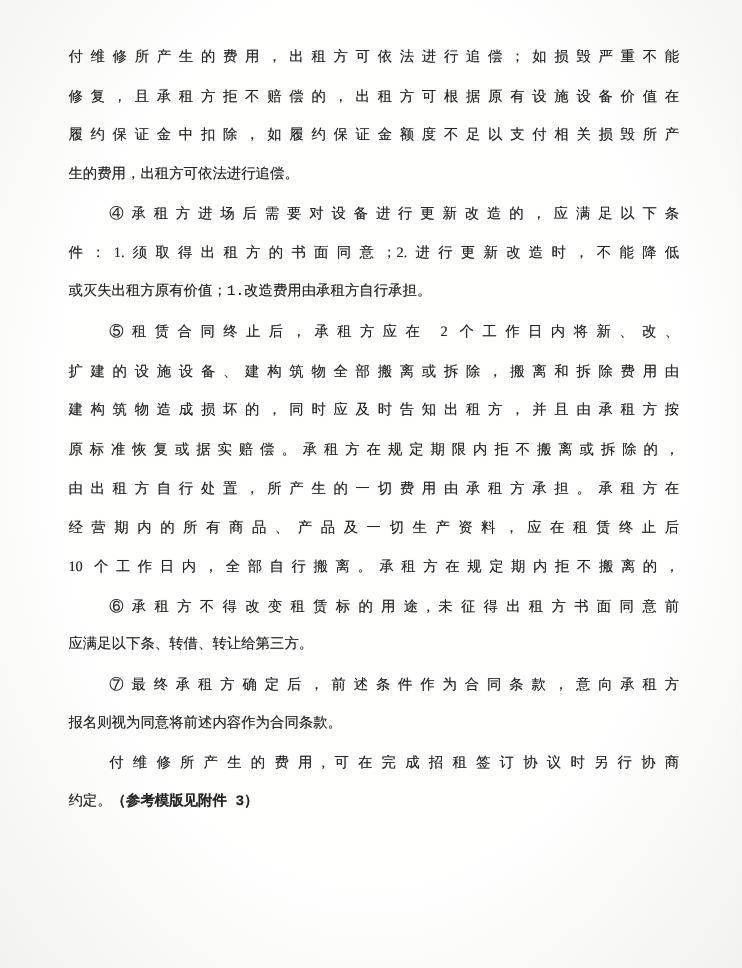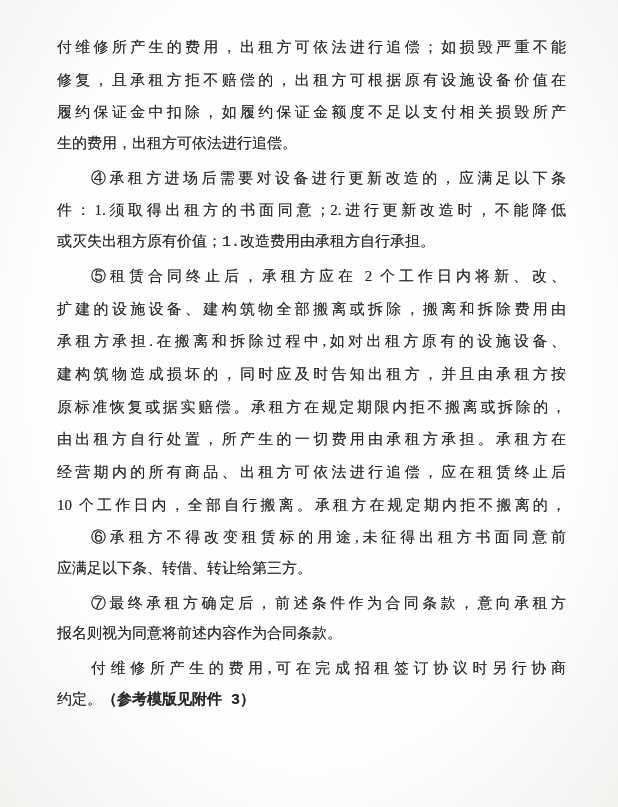--- a/index.html
+++ b/index.html
@@ -19,21 +19,21 @@
   .text-block {
     position: absolute;
     left: 57px;
     top: 31px;
     width: 509px;
     color: #262626;
   }
   .line {
     height: 32.7px;
     line-height: 32.7px;
-    font-size: 15px;
+    font-size: 12px;
     overflow: hidden;
     text-shadow: 0 0 0.6px rgba(40,40,40,0.55);
   }
   .full {
     text-align: justify;
     text-align-last: justify;
   }
   .left {
     text-align: left;
     text-align-last: left;
@@ -53,25 +53,24 @@
   <div class="text-block">
     <div class="line full">付维修所产生的费用，出租方可依法进行追偿；如损毁严重不能</div>
     <div class="line full">修复，且承租方拒不赔偿的，出租方可根据原有设施设备价值在</div>
     <div class="line full">履约保证金中扣除，如履约保证金额度不足以支付相关损毁所产</div>
     <div class="line left">生的费用，出租方可依法进行追偿。</div>
     <div class="line full indent">④承租方进场后需要对设备进行更新改造的，应满足以下条</div>
     <div class="line full">件：1.须取得出租方的书面同意；2.进行更新改造时，不能降低</div>
     <div class="line left">或灭失出租方原有价值；1.改造费用由承租方自行承担。</div>
     <div class="line full indent">⑤租赁合同终止后，承租方应在 2 个工作日内将新、改、</div>
     <div class="line full">扩建的设施设备、建构筑物全部搬离或拆除，搬离和拆除费用由</div>
-    <div class="line full">承租方承担.在搬离和拆除过程中,如对出租方原有的设施设备、</div>
     <div class="line full">建构筑物造成损坏的，同时应及时告知出租方，并且由承租方按</div>
     <div class="line full">原标准恢复或据实赔偿。承租方在规定期限内拒不搬离或拆除的，</div>
     <div class="line full">由出租方自行处置，所产生的一切费用由承租方承担。承租方在</div>
-    <div class="line full">经营期内的所有商品、出租方可依法进行追偿，应在租赁终止后</div>
+    <div class="line full">经营期内的所有商品、产品及一切生产资料，应在租赁终止后</div>
     <div class="line full">10 个工作日内，全部自行搬离。承租方在规定期内拒不搬离的，</div>
     <div class="line full indent">⑥承租方不得改变租赁标的用途,未征得出租方书面同意前</div>
     <div class="line left">应满足以下条、转借、转让给第三方。</div>
     <div class="line full indent">⑦最终承租方确定后，前述条件作为合同条款，意向承租方</div>
     <div class="line left">报名则视为同意将前述内容作为合同条款。</div>
     <div class="line full indent">付维修所产生的费用,可在完成招租签订协议时另行协商</div>
     <div class="line left">
       <span>约定。</span><span class="bold">（参考模版见附件 3）</span>
     </div>
   </div>

